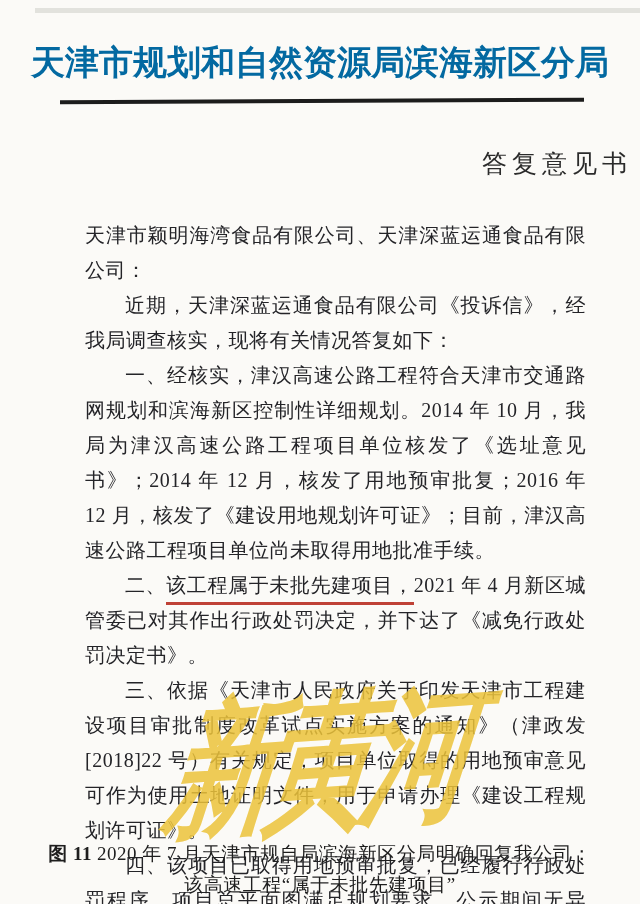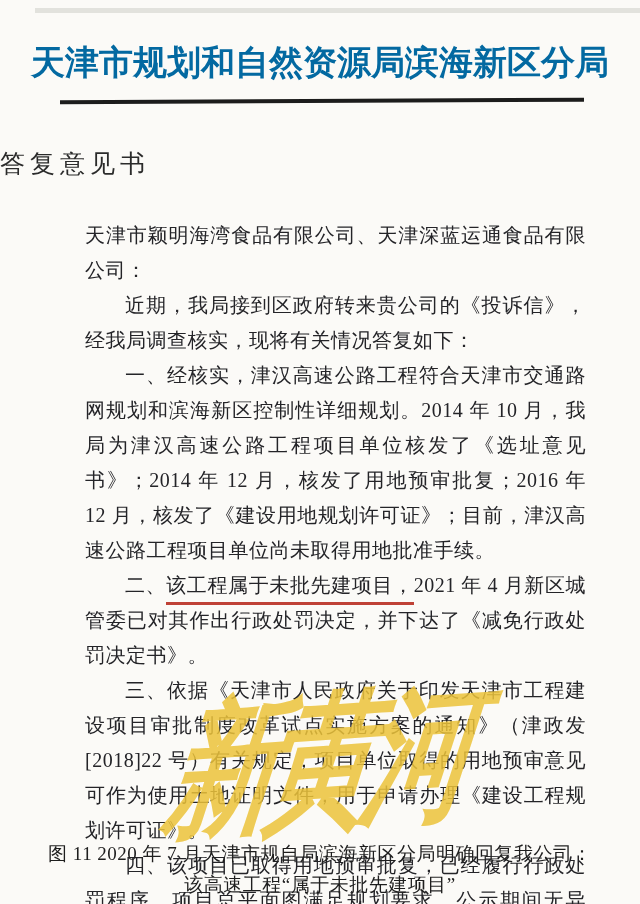--- a/index.html
+++ b/index.html
@@ -44,21 +44,21 @@
     height: 4px;
     background: #1c1c1c;
     transform: rotate(-0.3deg);
   }
   .doc-title {
     position: absolute;
     top: 147px;
     left: 0;
     right: 8px;
     margin: 0;
-    text-align: left;
+    text-align: right;
     font-weight: 400;
     font-size: 25px;
     letter-spacing: 5px;
     color: #2b2b2b;
   }
   .body-block {
     position: absolute;
     top: 218px;
     left: 85px;
     width: 501px;
@@ -87,21 +87,21 @@
     top: 838px;
     left: 0;
     right: 0;
     text-align: center;
     font-size: 19px;
     line-height: 31px;
     color: #1e1e1e;
     letter-spacing: 0.5px;
   }
   .fig-label {
-    font-weight: 400;
+    font-weight: 700;
     margin-right: 5px;
   }
   .watermark {
     position: absolute;
     top: 688px;
     left: 168px;
     z-index: 5;
     font-family: "DejaVu Serif", serif;
     font-weight: 700;
     font-style: italic;
@@ -121,21 +121,21 @@
 <div class="scan-strip"></div>
 
 <h1 class="agency-title">天津市规划和自然资源局滨海新区分局</h1>
 
 <div class="header-rule"></div>
 
 <h2 class="doc-title">答复意见书</h2>
 
 <div class="body-block">
   <p class="salutation">天津市颖明海湾食品有限公司、天津深蓝运通食品有限公司：</p>
-  <p class="para">近期，我局接到区政府转来贵公司的《投诉信》，经我局调查核实，现将有关情况答复如下：</p>
+  <p class="para">近期，天津深蓝运通食品有限公司《投诉信》，经我局调查核实，现将有关情况答复如下：</p>
   <p class="para">一、经核实，津汉高速公路工程符合天津市交通路网规划和滨海新区控制性详细规划。2014 年 10 月，我局为津汉高速公路工程项目单位核发了《选址意见书》；2014 年 12 月，核发了用地预审批复；2016 年 12 月，核发了《建设用地规划许可证》；目前，津汉高速公路工程项目单位尚未取得用地批准手续。</p>
   <p class="para"><span>二、</span><span class="red-underline">该工程属于未批先建项目，</span><span>2021 年 4 月新区城管委已对其作出行政处罚决定，并下达了《减免行政处罚决定书》。</span></p>
   <p class="para">三、依据《天津市人民政府关于印发天津市工程建设项目审批制度改革试点实施方案的通知》（津政发[2018]22 号）有关规定，项目单位取得的用地预审意见可作为使用土地证明文件，用于申请办理《建设工程规划许可证》。</p>
   <p class="para">四、该项目已取得用地预审批复，已经履行行政处罚程序，项目总平面图满足规划要求，公示期间无异议。经研究，我局于 2021 年 5 月为津汉高速公路工程（汉蔡路—海滨大道）项目单位</p>
 </div>
 
 <div class="caption-block">
   <div><span class="fig-label">图 11</span><span>2020 年 7 月天津市规自局滨海新区分局明确回复我公司：</span></div>
   <div>该高速工程“属于未批先建项目”</div>
 </div>

